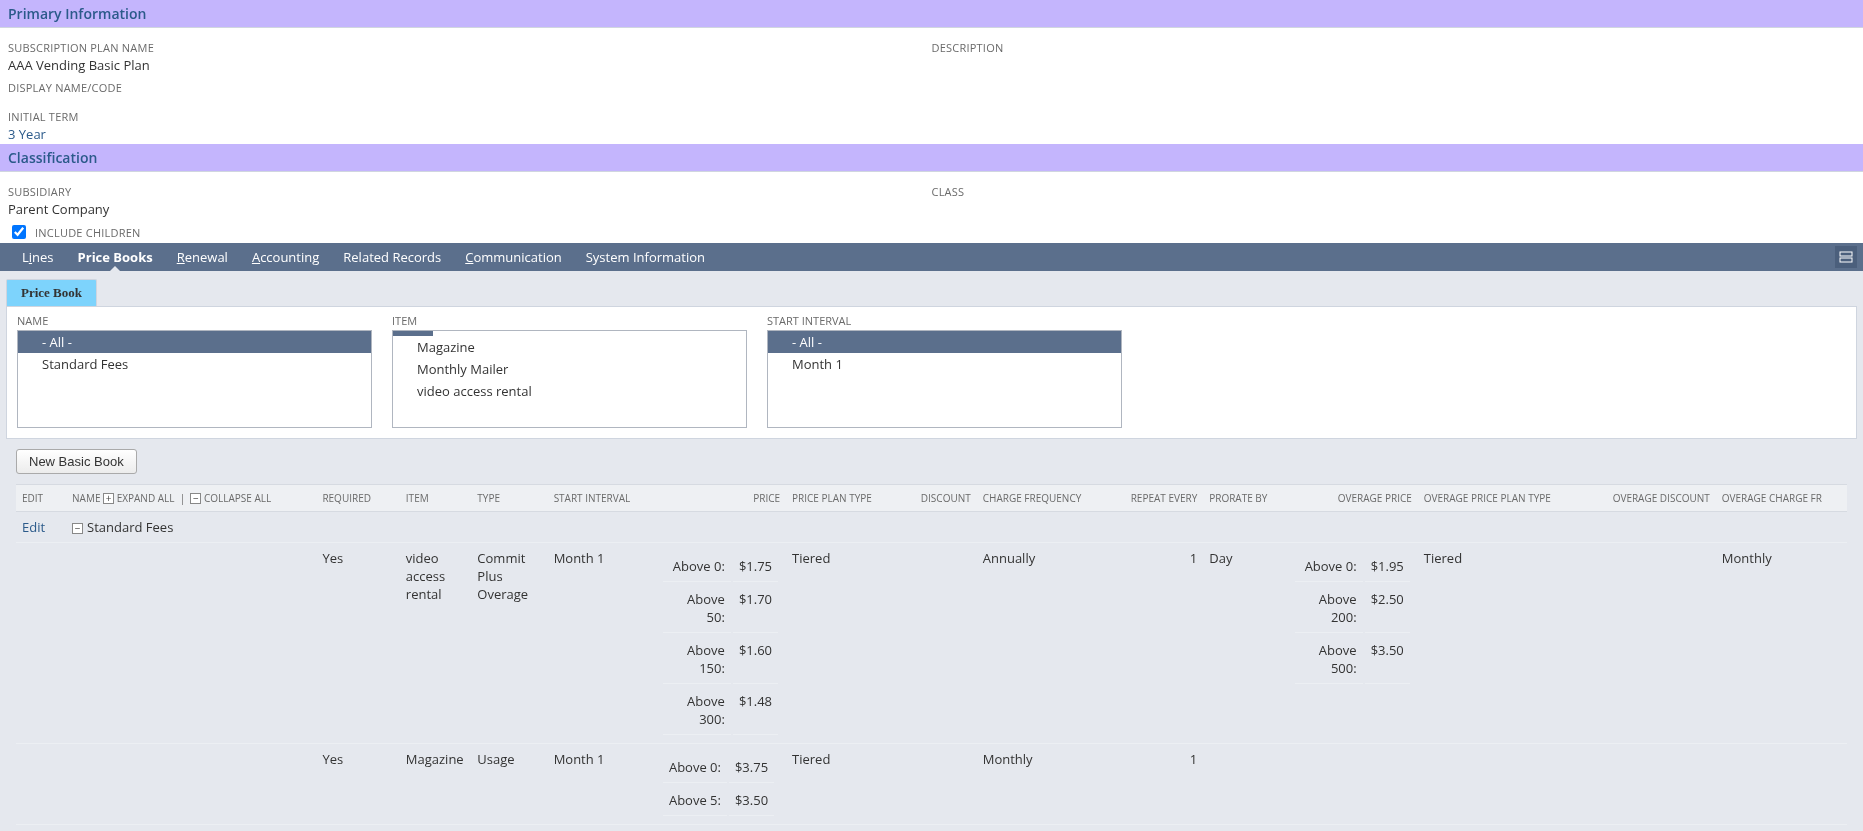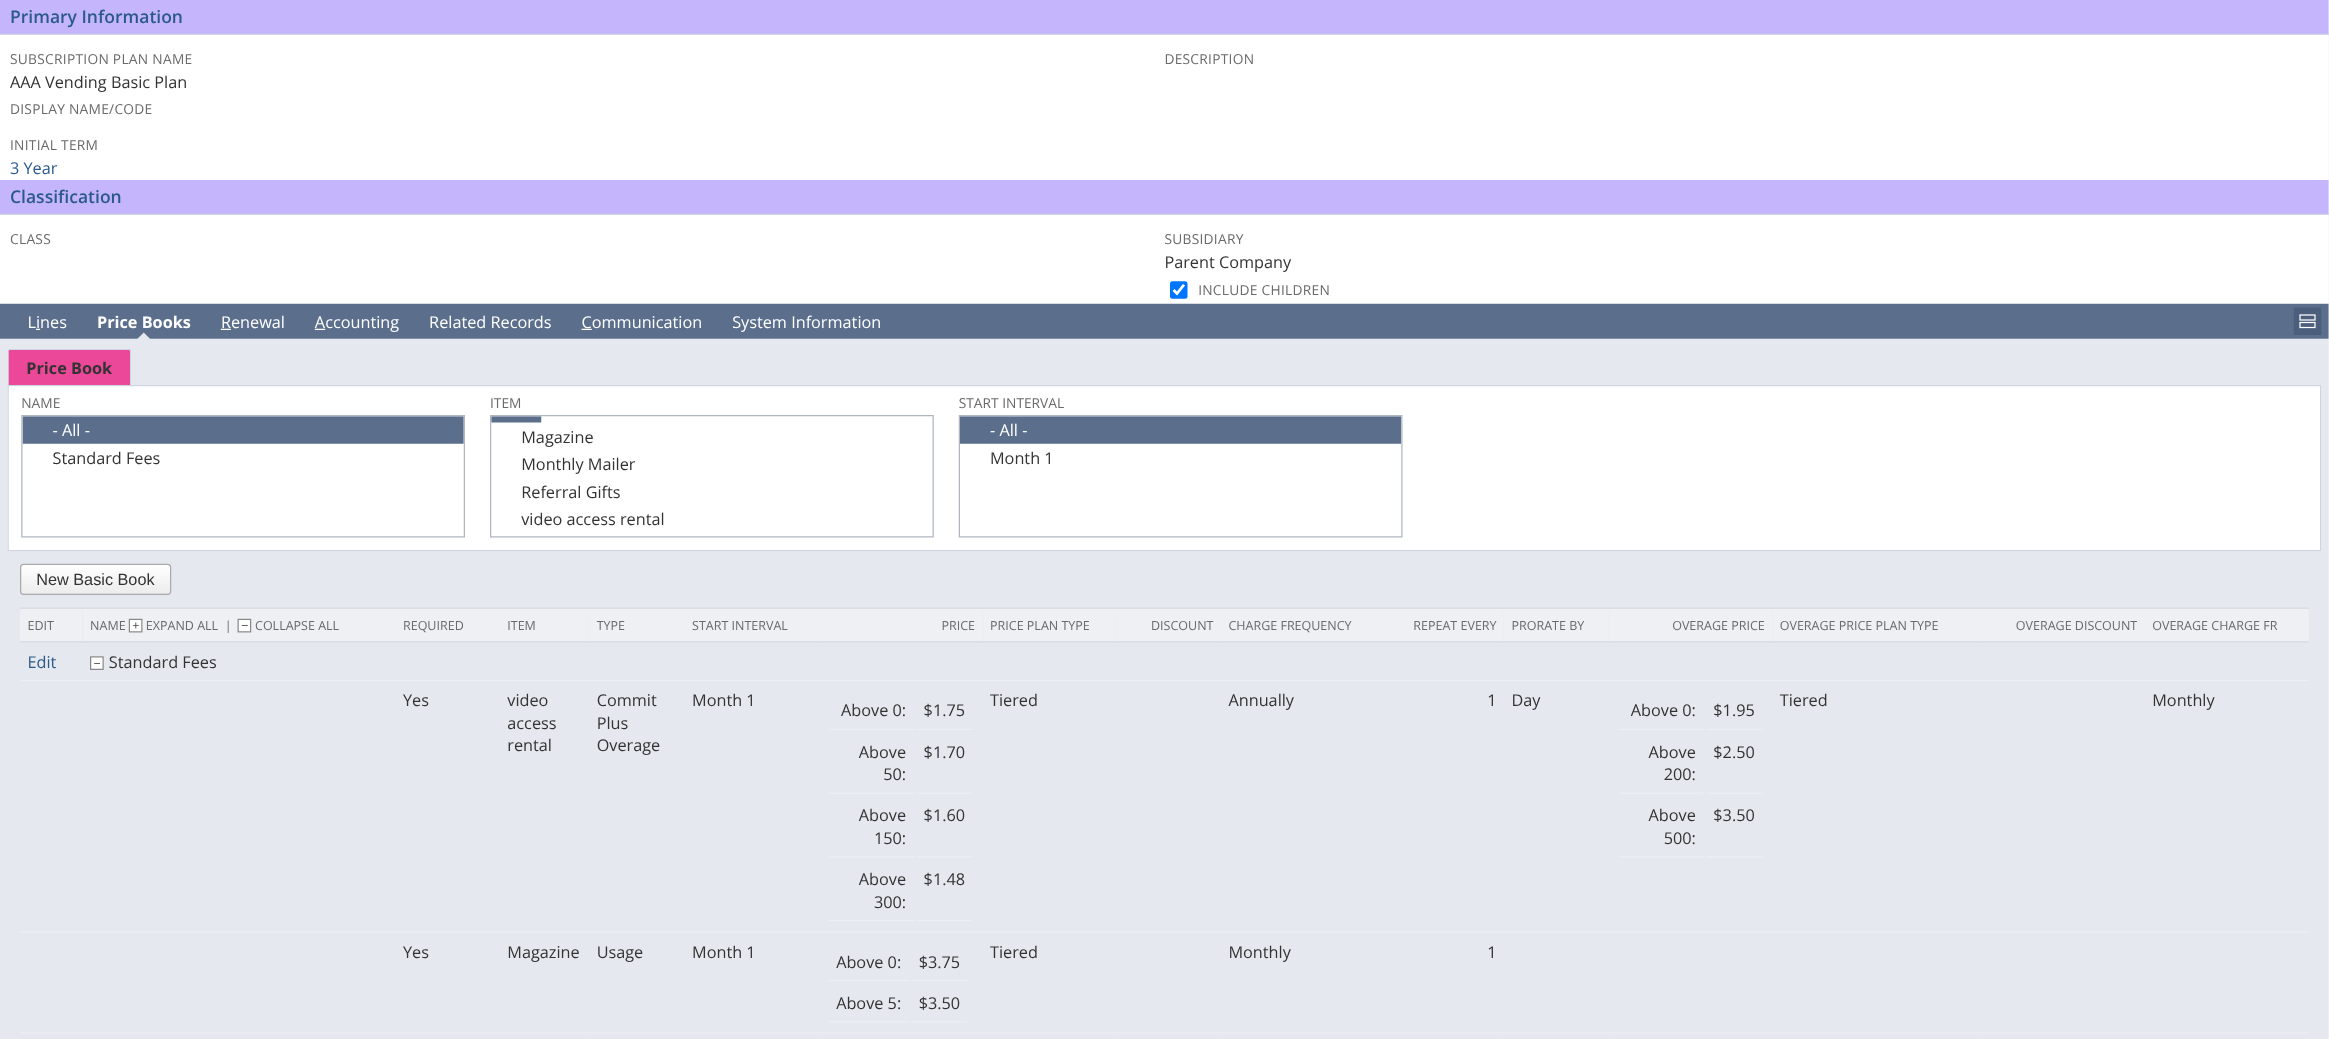--- a/index.html
+++ b/index.html
@@ -91,28 +91,29 @@
     cursor: pointer;
     color:#fff;
   }
 
   .subtab-area {
     background: #e5e8ee;
     padding: 8px 6px 6px 6px;
   }
   .subtab {
     display: inline-block;
-    background: #ec4899;
+    background: #7dd3fc;
     border: 1px solid #cfd5df;
     border-bottom: none;
     padding: 5px 14px;
     font-weight: 700;
     color: #333;
     font-size: 13px;
     border-radius: 2px 2px 0 0;
+    font-family: Liberation Serif, serif;
   }
 
   .filter-row {
     display: flex;
     gap: 20px;
     background: #fff;
     border: 1px solid #cfd5df;
     padding: 6px 10px 10px 10px;
   }
   .filter-box { }
@@ -206,30 +207,30 @@
   </div>
   <div class="col">
     <div class="field-label">DESCRIPTION</div>
     <div class="field-value"></div>
   </div>
 </div>
 
 <div class="section-header">Classification</div>
 <div class="section-body two-col">
   <div class="col">
-    <div class="field-label">CLASS</div>
-    <div class="field-value"></div>
-  </div>
-  <div class="col">
     <div class="field-label">SUBSIDIARY</div>
     <div class="field-value">Parent Company</div>
     <div class="chk-row">
       <input type="checkbox" checked="" style="">
       <span class="field-label" style="margin-top:0;">INCLUDE CHILDREN</span>
     </div>
+  </div>
+  <div class="col">
+    <div class="field-label">CLASS</div>
+    <div class="field-value"></div>
   </div>
 </div>
 
 <div class="tab-bar">
   <div class="tab"><span>L<u>i</u>nes</span></div>
   <div class="tab active"><span>Price Books</span></div>
   <div class="tab"><span><u>R</u>enewal</span></div>
   <div class="tab"><span><u>A</u>ccounting</span></div>
   <div class="tab"><span>Related Records</span></div>
   <div class="tab"><span><u>C</u>ommunication</span></div>
@@ -252,21 +253,20 @@
           <div class="opt selected">- All -</div>
           <div class="opt">Standard Fees</div>
         </div>
     </div>
     <div class="filter-box">
       <div class="fl-label">ITEM</div>
       <div class="listbox" id="lb-item">
           <div class="top-bar"></div>
           <div class="opt">Magazine</div>
           <div class="opt">Monthly Mailer</div>
-          <div class="opt">Referral Gifts</div>
           <div class="opt">video access rental</div>
         </div>
     </div>
     <div class="filter-box">
       <div class="fl-label">START INTERVAL</div>
       <div class="listbox" id="lb-si">
           <div class="opt selected">- All -</div>
           <div class="opt">Month 1</div>
         </div>
     </div>

